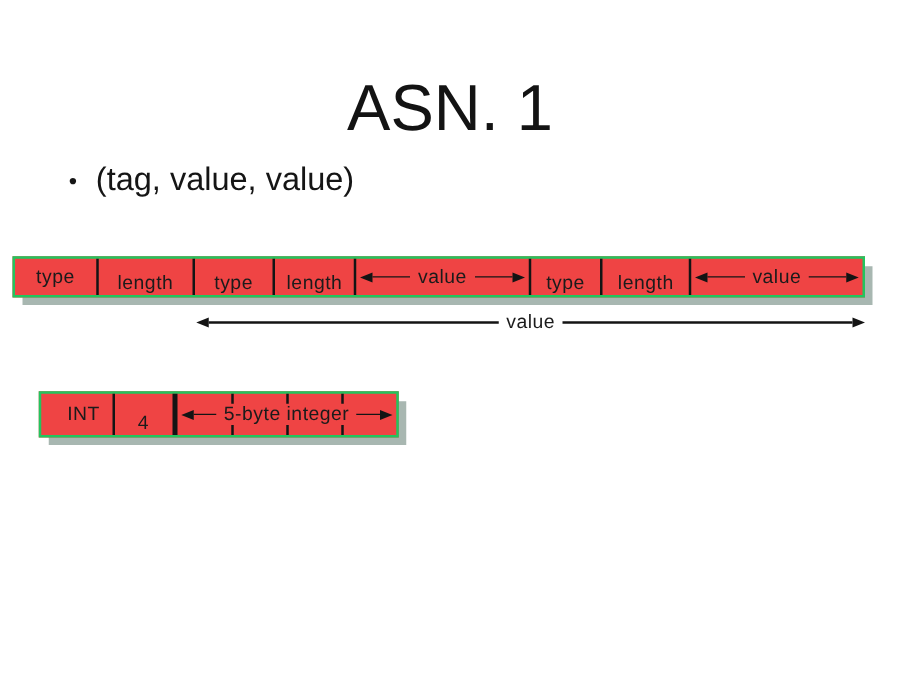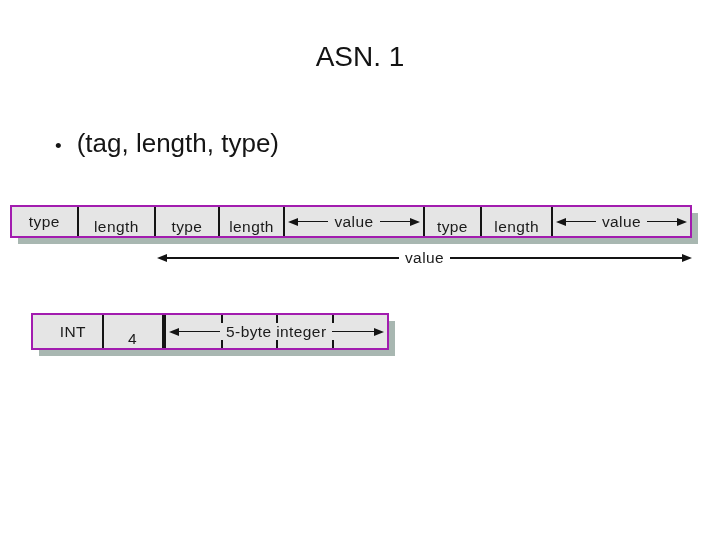--- a/index.html
+++ b/index.html
@@ -4,37 +4,37 @@
 <style>
   html,body{margin:0;padding:0;}
   body{
     width:720px;height:540px;background:#ffffff;position:relative;overflow:hidden;
     font-family:"Liberation Sans", sans-serif;
   }
   .slide{position:absolute;inset:0;background:#ffffff;}
 
   
   .title{
-    position:absolute;top:43px;left:0;width:720px;text-align:center;
-    font-size:28px;line-height:1.0;color:#131313;letter-spacing:0px;
+    position:absolute;top:61px;left:0;width:720px;text-align:center;
+    font-size:52px;line-height:1.0;color:#131313;letter-spacing:0px;
   }
 
   
   .bullet-line{
     position:absolute;top:129px;left:55px;display:flex;align-items:center;
     color:#151515;
   }
   .bullet-marker{font-size:19px;line-height:1;margin-right:15px;position:relative;top:2px;}
   .bullet-text{font-size:26px;line-height:1.15;}
 
   
   .fig-text{font-size:15.5px;letter-spacing:0.4px;color:#1b1b1b;white-space:nowrap;}
   .boxrow{
-    position:absolute;display:flex;background:#e5e5e5;
-    border:2px solid #a21caf;box-sizing:border-box;
+    position:absolute;display:flex;background:#ef4444;
+    border:2px solid #22c55e;box-sizing:border-box;
     box-shadow:7px 7px 0 -1px #a8b7b1;
   }
   .cell{
     display:flex;align-items:center;justify-content:center;
     box-sizing:border-box;min-width:0;position:relative;
   }
   .cell + .cell{border-left:2px solid #141414;align-items:flex-end;}
   .cell.thick-left{border-left-width:4px;}
 
   
@@ -57,21 +57,21 @@
   .tlv-row .cell:nth-child(7){flex:70 1 0;}
   .tlv-row .cell:nth-child(8){flex:140 1 0;}
 
   
   .outer-arrow{
     position:absolute;left:157px;top:249px;width:535px;height:18px;
     display:flex;align-items:center;
   }
 
   
-  .int-row{left:31px;top:313px;width:358px;height:37px;padding-left:11px;}
+  .int-row{left:31px;top:313px;width:288px;height:37px;padding-left:11px;}
   .int-row .cell:nth-child(1){flex:61 1 0;}
   .int-row .cell:nth-child(2){flex:61 1 0;}
   .int-row .cell:nth-child(3){flex:234 1 0;}
 
   
   .tick{position:absolute;width:2px;background:#141414;}
   .tick.top{top:0;height:8px;}
   .tick.bot{bottom:0;height:8px;}
   .tick.p25{left:25%;}
   .tick.p50{left:50%;}
@@ -79,21 +79,21 @@
 </style>
 </head>
 <body>
 
 <div class="slide">
 
   <div class="title">ASN. 1</div>
 
   <div class="bullet-line">
     <span class="bullet-marker">•</span>
-    <span class="bullet-text">(tag, length, type)</span>
+    <span class="bullet-text">(tag, value, value)</span>
   </div>
 
   <div class="boxrow tlv-row">
     <div class="cell fig-text">
       <span>type</span>
     </div>
     <div class="cell fig-text">
       <span>length</span>
     </div>
     <div class="cell fig-text">

